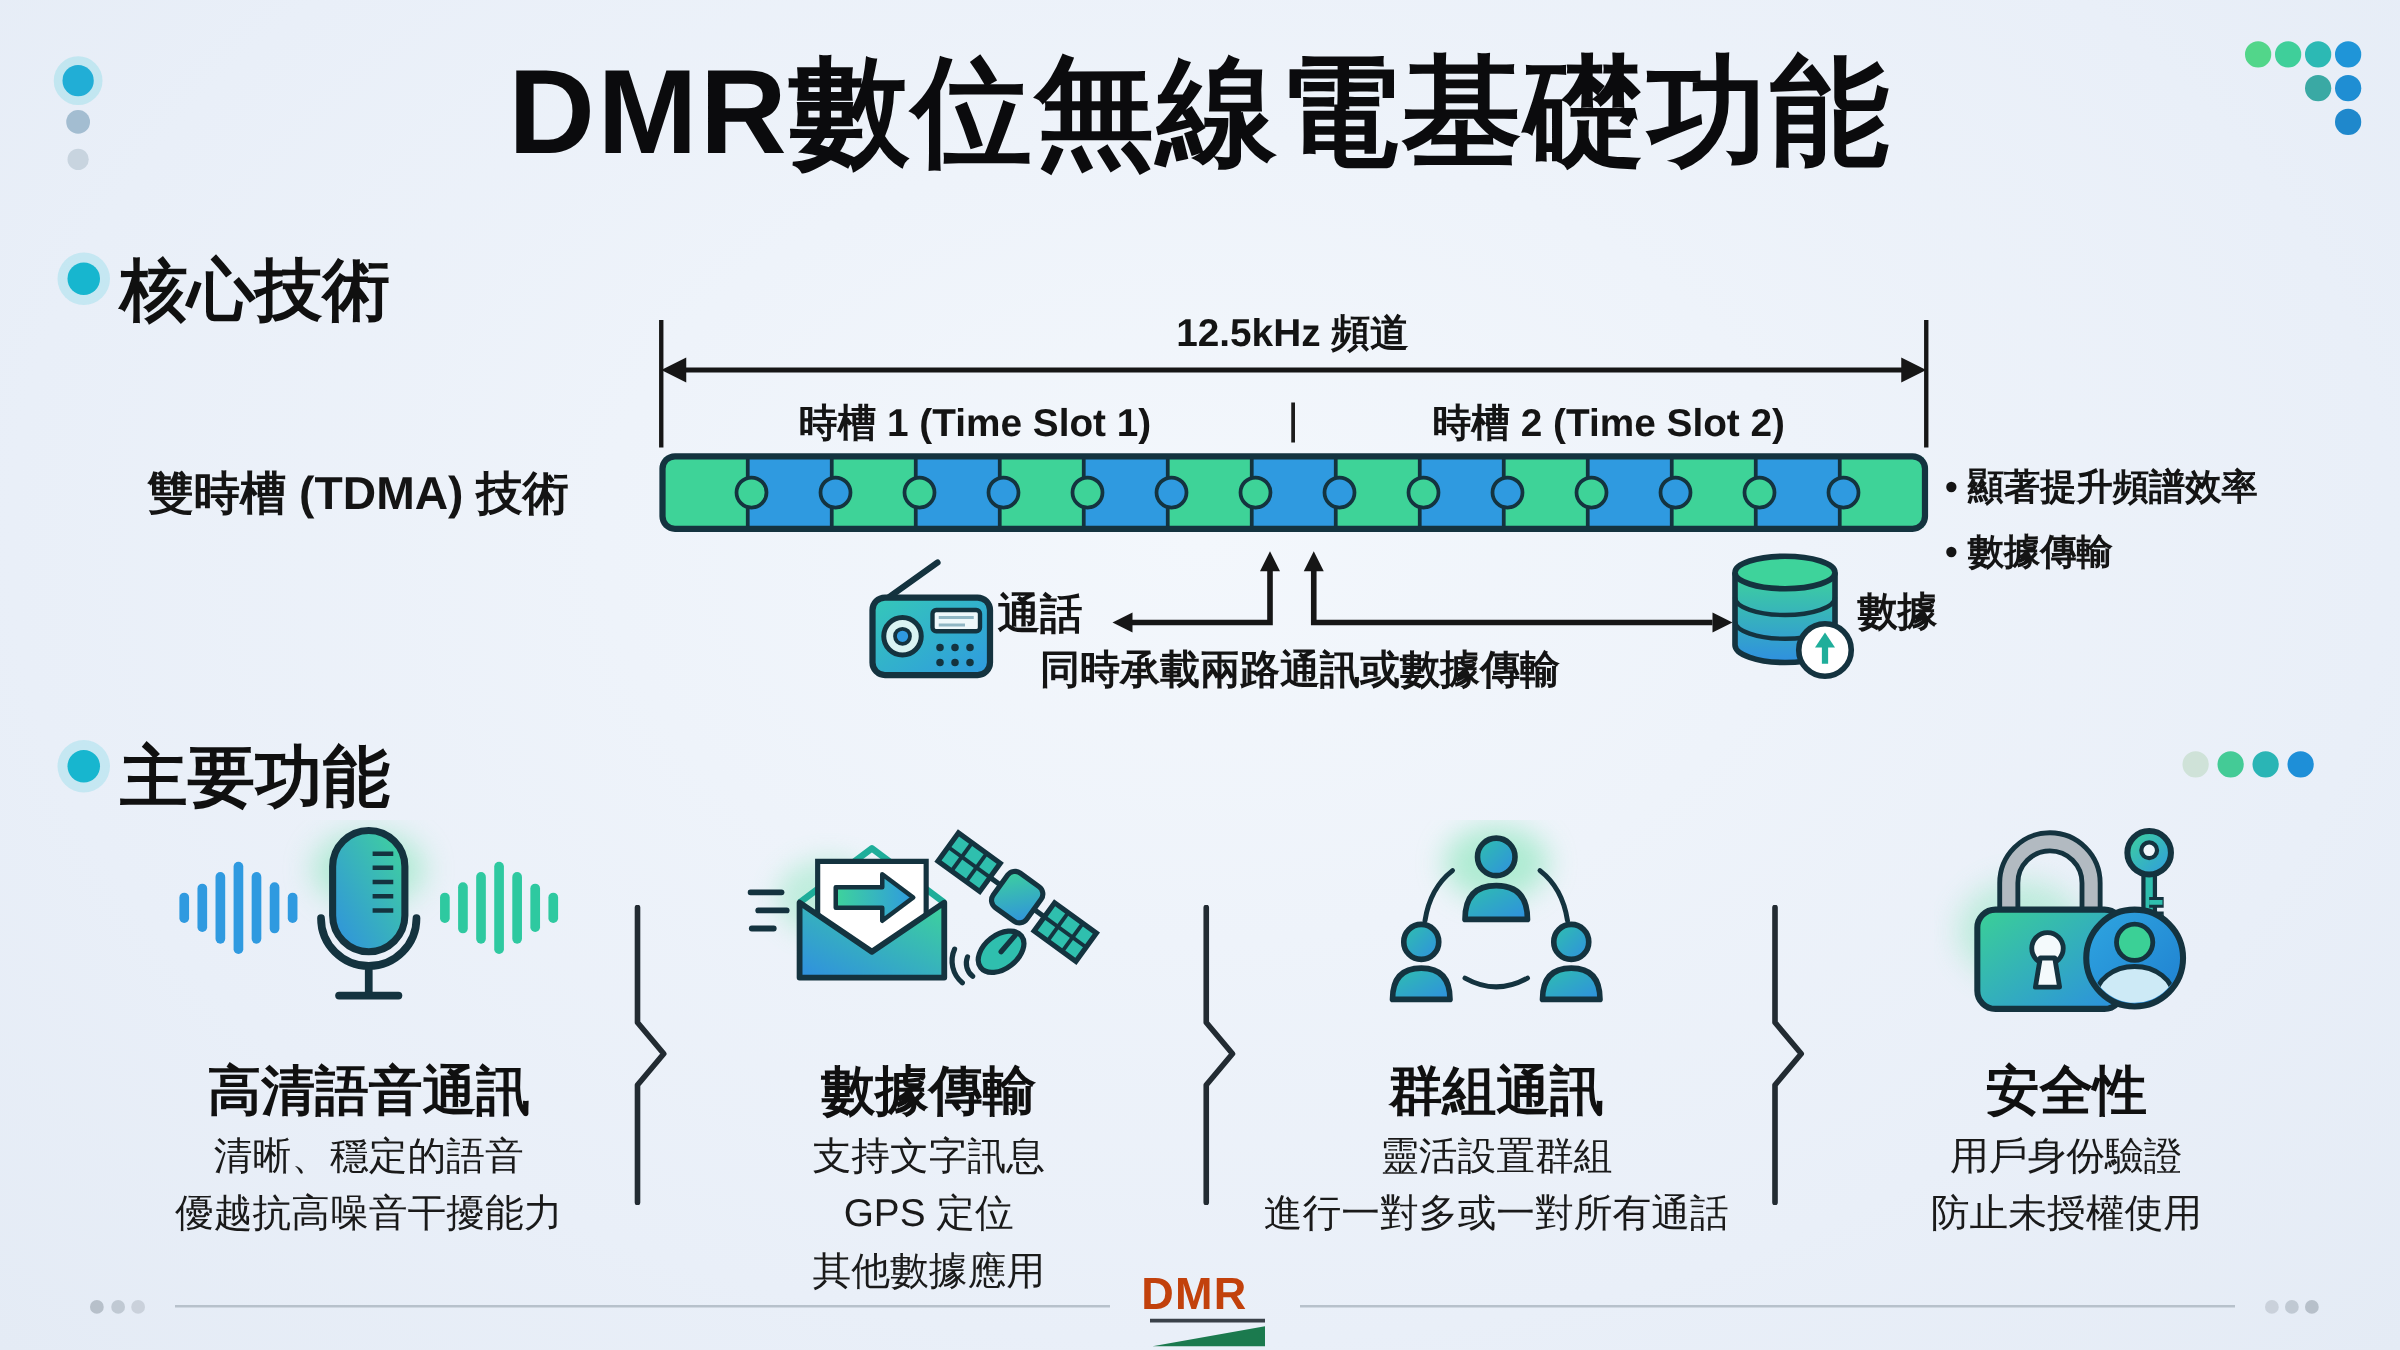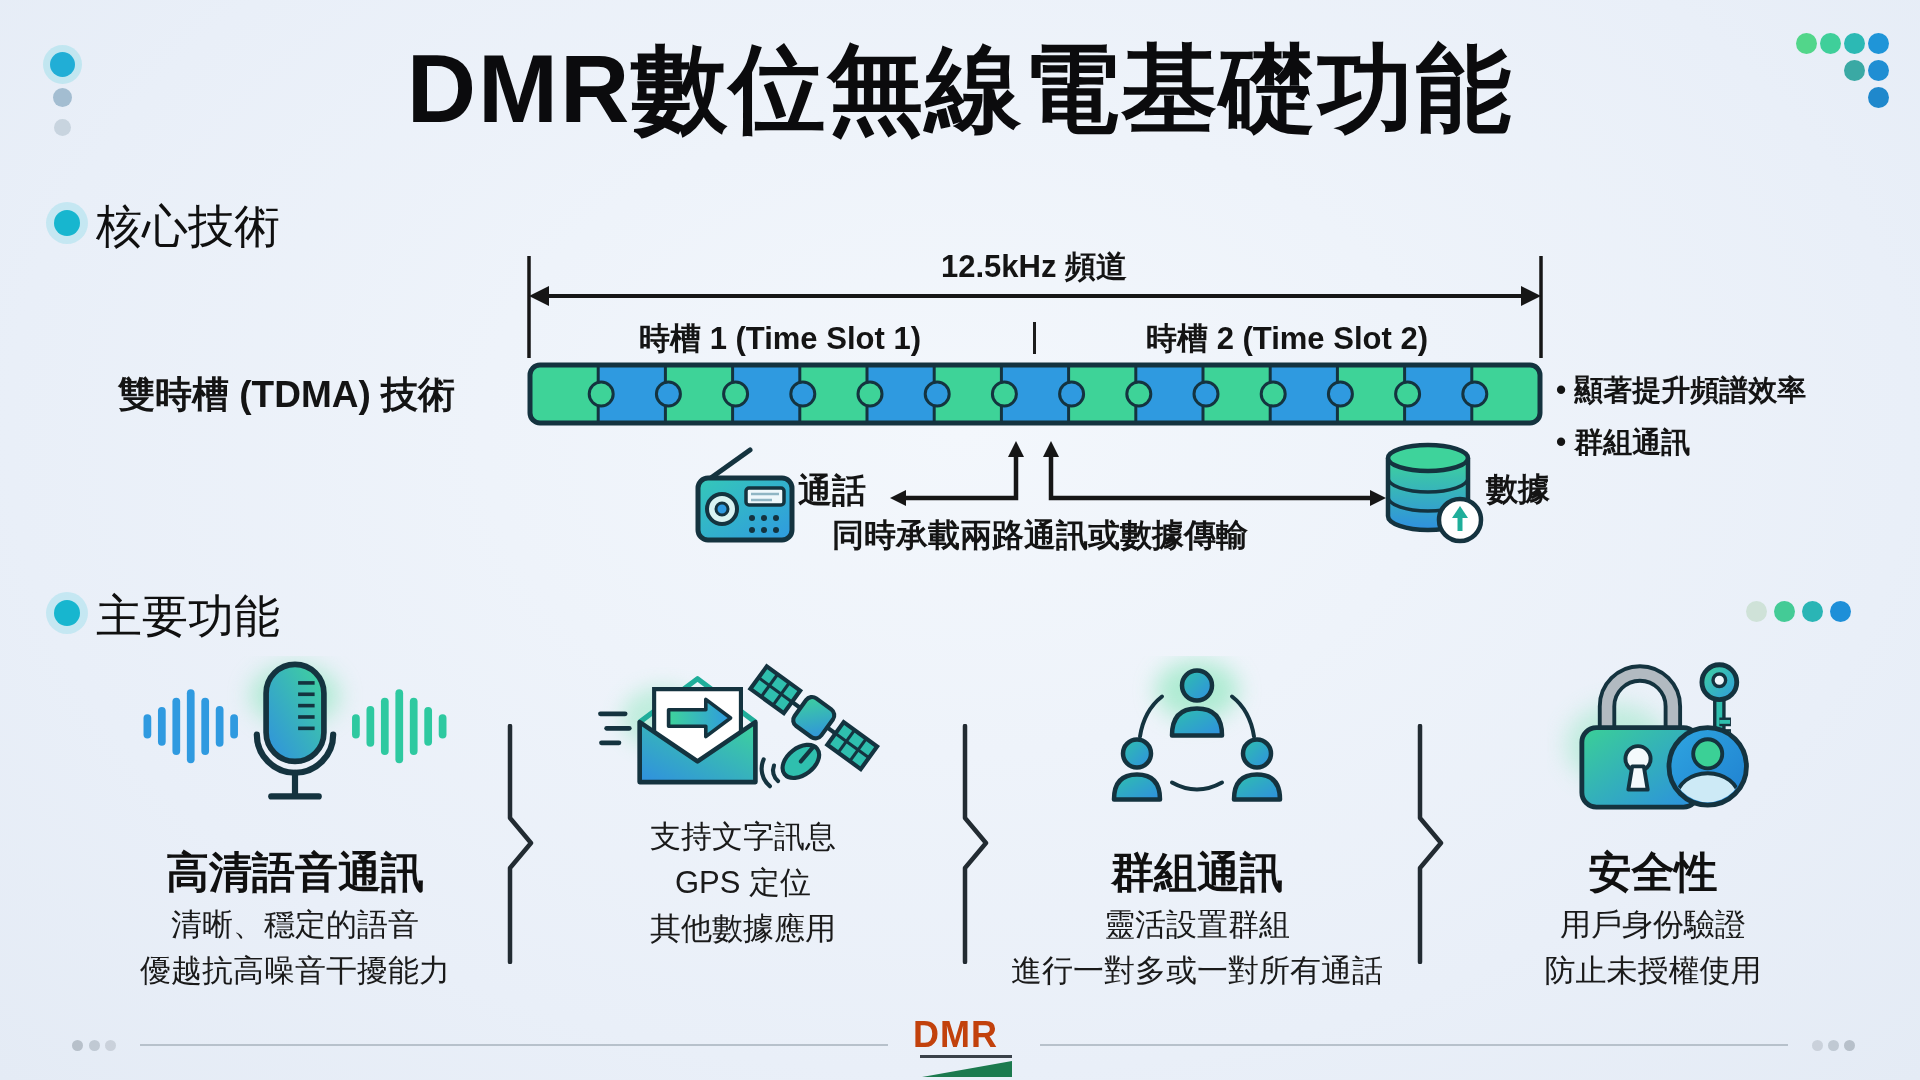--- a/index.html
+++ b/index.html
@@ -18,21 +18,21 @@
   
   .title{
     position:absolute;top:26px;left:0;width:1920px;
     text-align:center;font-size:96px;font-weight:900;letter-spacing:2px;
     color:#0b0b0d;margin:0;
   }
 
   
   .sec-dot{position:absolute;width:26px;height:26px;border-radius:50%;
     background:#17b6cf;box-shadow:0 0 0 8px rgba(70,205,225,.22);}
-  .sec-title{position:absolute;font-size:46px;font-weight:400;color:#101010;white-space:nowrap;}
+  .sec-title{position:absolute;font-size:54px;font-weight:700;color:#101010;white-space:nowrap;}
 
   
   .channel-label{position:absolute;left:884px;top:246px;width:300px;text-align:center;
     font-size:31px;font-weight:700;}
   .slot-label{position:absolute;top:318px;width:400px;text-align:center;
     font-size:31px;font-weight:700;}
   .slot-sep{position:absolute;left:1033px;top:322px;width:3px;height:32px;background:#1c1c1c;}
   .tdma-label{position:absolute;left:118px;top:370px;font-size:37px;font-weight:800;white-space:nowrap;}
   .benefits{position:absolute;left:1556px;top:364px;font-size:29px;font-weight:700;line-height:52px;white-space:nowrap;}
   .voice-label{position:absolute;left:798px;top:468px;font-size:34px;font-weight:700;}
@@ -140,21 +140,21 @@
         <circle cx="880.6" cy="32" r="12" fill="#3ed398" stroke="#14333f" stroke-width="3"></circle>
         <line x1="944.8000000000001" y1="4" x2="944.8000000000001" y2="60" stroke="#14333f" stroke-width="3"></line>
         <circle cx="947.8000000000001" cy="32" r="12" fill="#2f9ae0" stroke="#14333f" stroke-width="3"></circle>
         <rect x="3" y="3" width="1010" height="58" rx="10" fill="none" stroke="#14333f" stroke-width="5"></rect>
       </svg>
 
     <div class="tdma-label">雙時槽 (TDMA) 技術</div>
 
     <div class="benefits">
       <div>• 顯著提升頻譜效率</div>
-      <div>• 群組通訊</div>
+      <div>• 數據傳輸</div>
     </div>
 
     <svg style="position:absolute;left:692px;top:446px;" width="104" height="98" viewBox="0 0 104 98">
       <defs>
         <linearGradient id="rg" x1="0" y1="0" x2="1" y2="1">
           <stop offset="0" stop-color="#35c8b8"></stop>
             <stop offset="1" stop-color="#2f9ae0"></stop>
         </linearGradient>
       </defs>
       <line x1="16" y1="34" x2="58" y2="4" stroke="#14333f" stroke-width="5" stroke-linecap="round"></line>
@@ -311,20 +311,21 @@
             <line x1="105" y1="0" x2="105" y2="27" stroke="#14333f" stroke-width="3"></line>
             <line x1="119" y1="0" x2="119" y2="27" stroke="#14333f" stroke-width="3"></line>
             <line x1="92" y1="13.5" x2="132" y2="13.5" stroke="#14333f" stroke-width="3"></line>
           </g>
           <ellipse cx="196" cy="102" rx="20" ry="13" transform="rotate(-38 196 102)" fill="#2fbfae" stroke="#14333f" stroke-width="4"></ellipse>
           <line x1="196" y1="102" x2="208" y2="88" stroke="#14333f" stroke-width="4" stroke-linecap="round"></line>
           <path d="M160 100 a22 22 0 0 0 6 26" fill="none" stroke="#14333f" stroke-width="4" stroke-linecap="round"></path>
           <path d="M170 106 a13 13 0 0 0 4 15" fill="none" stroke="#14333f" stroke-width="4" stroke-linecap="round"></path>
         </svg>
       </div>
+      <div class="f-title">數據傳輸</div>
       <div class="f-line">支持文字訊息</div>
       <div class="f-line">GPS 定位</div>
       <div class="f-line">其他數據應用</div>
     </div>
 
     <div class="feature-col" style="left:982px;">
       <div class="f-icon">
         <svg width="210" height="155" viewBox="0 0 210 150">
           <defs>
             <linearGradient id="pg" x1="0" y1="0" x2="1" y2="1">

